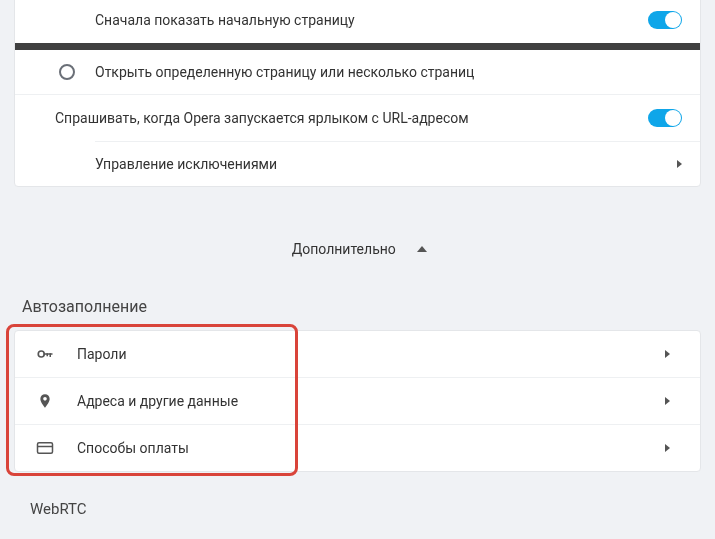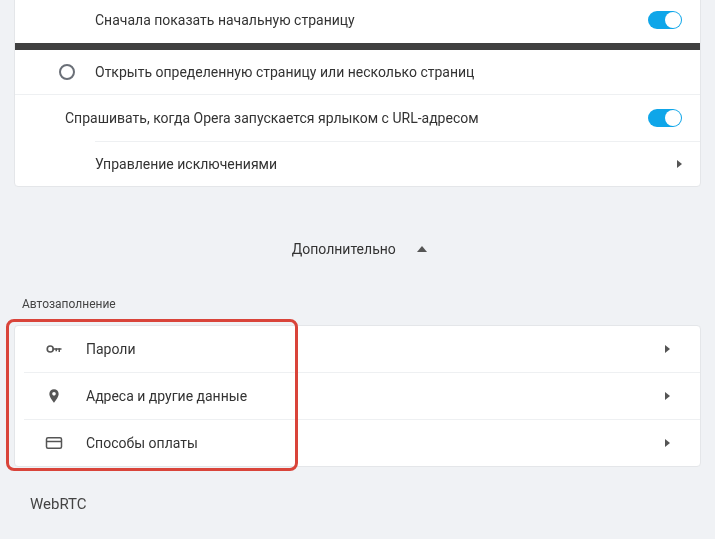--- a/index.html
+++ b/index.html
@@ -75,41 +75,40 @@
     margin-left: 18px;
     width: 0; height: 0;
     border-left: 5px solid transparent;
     border-right: 5px solid transparent;
     border-bottom: 6px solid #555;
     vertical-align: middle;
     position: relative;
     top: -1px;
   }
   .section-title {
-    font-size: 12px;
+    font-size: 16px;
     color: #444;
     padding: 0 22px 14px 22px;
     font-weight: 400;
   }
   .highlight-box {
     position: absolute;
     border: 3px solid #d9443a;
     border-radius: 8px;
     pointer-events: none;
   }
   .autofill-panel {
     position: relative;
   }
   .autofill-row {
     display: flex;
     align-items: center;
     padding: 14px 30px 14px 20px;
     border-top: 1px solid #eef0f2;
     cursor: pointer;
-    margin-left: 9px;
   }
   .autofill-row.first { border-top: none; }
   .aicon {
     width: 20px;
     margin-right: 22px;
     display: flex;
     align-items: center;
     justify-content: center;
     flex-shrink: 0;
     color: #555;
@@ -132,21 +131,21 @@
     <div class="row nested-pad">
       <span class="row-label">Сначала показать начальную страницу</span>
       <span class="toggle"></span>
     </div>
     <div class="row" style="padding-left:44px; border-top:7px solid #404040;">
       <span class="radio"></span>
       <span class="row-label">Открыть определенную страницу или несколько страниц</span>
     </div>
   </div>
 
-  <div class="row" style="border-top:1px solid #eef0f2; padding-left:50px;">
+  <div class="row" style="border-top:1px solid #eef0f2; padding-left:40px;">
     <span class="row-label">Спрашивать, когда Opera запускается ярлыком с URL-адресом</span>
     <span class="toggle"></span>
   </div>
   <div class="sub-divider"></div>
   <div class="row nested-pad">
     <span class="row-label">Управление исключениями</span>
     <span class="chev"></span>
   </div>
 </div>
 

